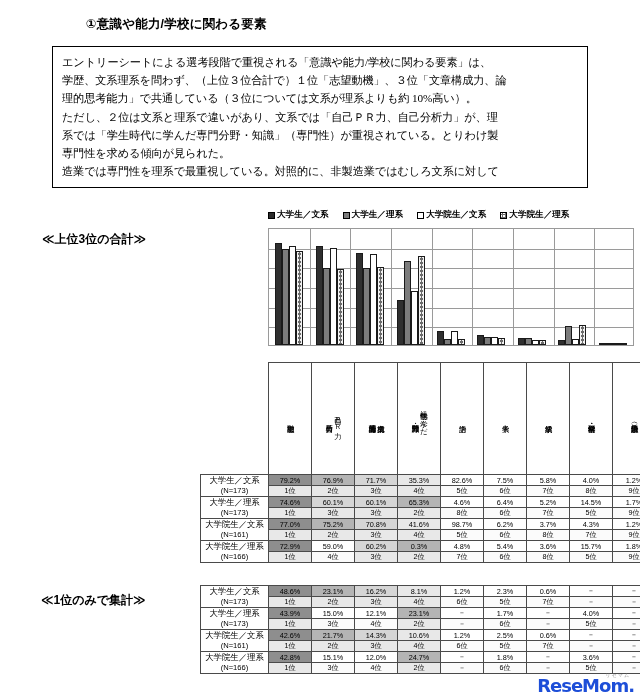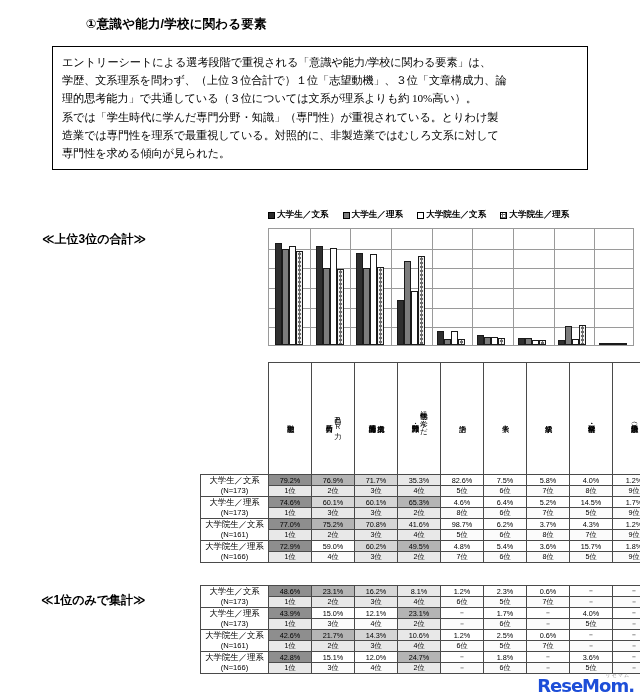--- a/index.html
+++ b/index.html
@@ -231,23 +231,24 @@
 </style>
 </head>
 <body>
 
 <div id="page-title">①意識や能力/学校に関わる要素</div>
 
 <div id="summary-box">
   <div class="summary-line">エントリーシートによる選考段階で重視される「意識や能力/学校に関わる要素」は、</div>
   <div class="summary-line">学歴、文系理系を問わず、（上位３位合計で）１位「志望動機」、３位「文章構成力、論</div>
   <div class="summary-line">理的思考能力」で共通している（３位については文系が理系よりも約 10%高い）。</div>
+  <div class="summary-line">ただし、２位は文系と理系で違いがあり、文系では「自己ＰＲ力、自己分析力」が、理</div>
   <div class="summary-line">系では「学生時代に学んだ専門分野・知識」（専門性）が重視されている。とりわけ製</div>
+  <div class="summary-line">専門性を求める傾向が見られた。</div>
   <div class="summary-line">造業では専門性を理系で最重視している。対照的に、非製造業ではむしろ文系に対して</div>
-  <div class="summary-line">専門性を求める傾向が見られた。</div>
 </div>
 
 <div class="section-label" id="label-top3">≪上位3位の合計≫</div>
 <div class="section-label" id="label-rank1">≪1位のみで集計≫</div>
 
 <div id="chart-legend">
   <div class="legend-entry">
     <span class="legend-swatch sw-black"></span>
     <span>大学生／文系</span>
   </div>
@@ -437,21 +438,21 @@
         <td class="rank colw ">9位</td>
       </tr>
       <tr>
         <td class="row-label lblw" rowspan="2">
           <div>大学院生／理系</div>
           <div class="nval">(N=166)</div>
         </td>
         <td class="val colw sh-dark">72.9%</td>
         <td class="val colw ">59.0%</td>
         <td class="val colw sh-light">60.2%</td>
-        <td class="val colw sh-mid">49.5%</td>
+        <td class="val colw sh-mid">0.3%</td>
         <td class="val colw ">4.8%</td>
         <td class="val colw ">5.4%</td>
         <td class="val colw ">3.6%</td>
         <td class="val colw ">15.7%</td>
         <td class="val colw ">1.8%</td>
       </tr>
       <tr>
         <td class="rank colw sh-pale">1位</td>
         <td class="rank colw ">4位</td>
         <td class="rank colw sh-pale">3位</td>

